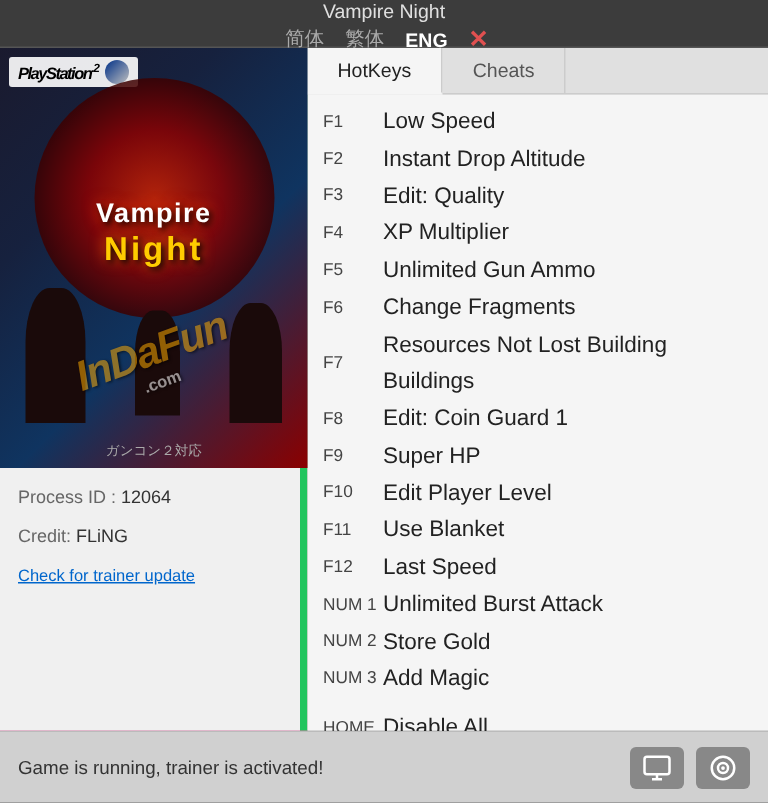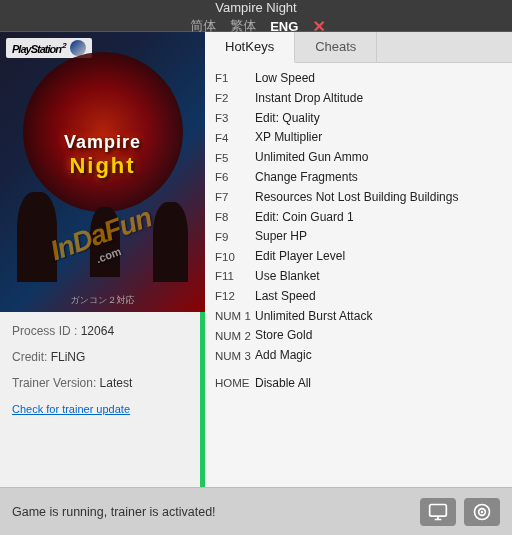--- a/index.html
+++ b/index.html
@@ -267,21 +267,21 @@
       gap: 0;
     }
     .hk-key {
       min-width: 40px;
       color: #444;
       font-weight: 500;
       font-size: 11.5px;
     }
     .hk-desc {
       color: #222;
-      font-size: 12px;
+      font-size: 15px;
     }
 
     
     #status-bar {
       height: 48px;
       background: #d0d0d0;
       border-top: 1px solid #bbb;
       display: flex;
       align-items: center;
       justify-content: space-between;
@@ -357,23 +357,20 @@
 
       <div class="watermark">ガンコン２対応</div>
     </div>
 
     <div id="info-area">
       <div class="info-row">
         <span class="label">Process ID : </span><span>12064</span>
       </div>
       <div class="info-row">
         <span class="label">Credit:  </span><span class="credit-value">FLiNG</span>
-      </div>
-      <div class="info-row">
-        <span class="label">Trainer Version: </span><span>Latest</span>
       </div>
       <div class="info-row">
         <span class="update-link">Check for trainer update</span>
       </div>
     </div>
   </div>
 
   <div id="right-panel">
 
     <div class="tabs-bar">

